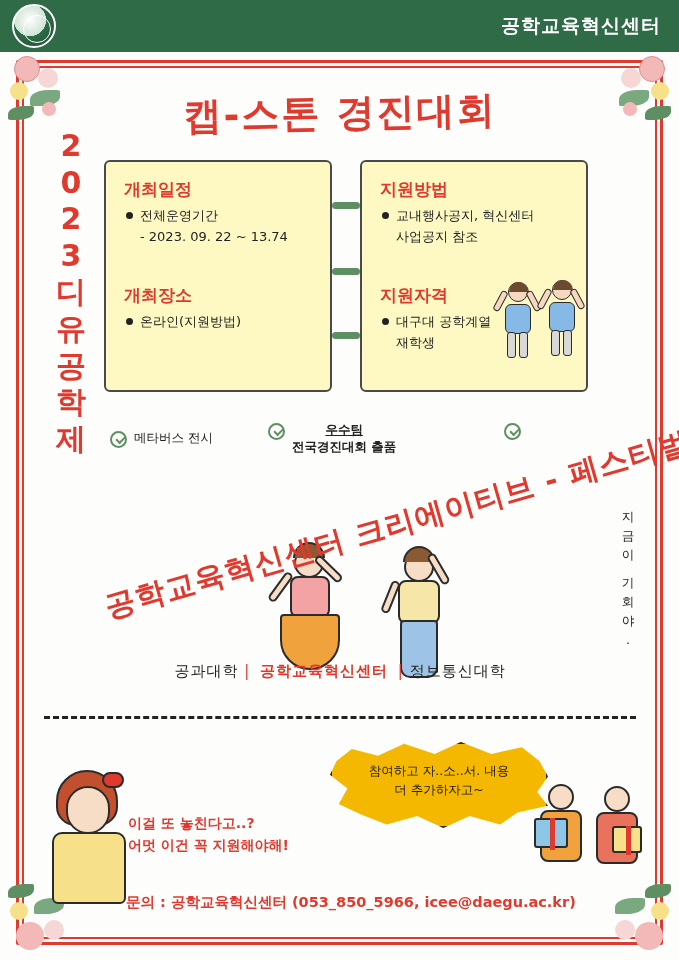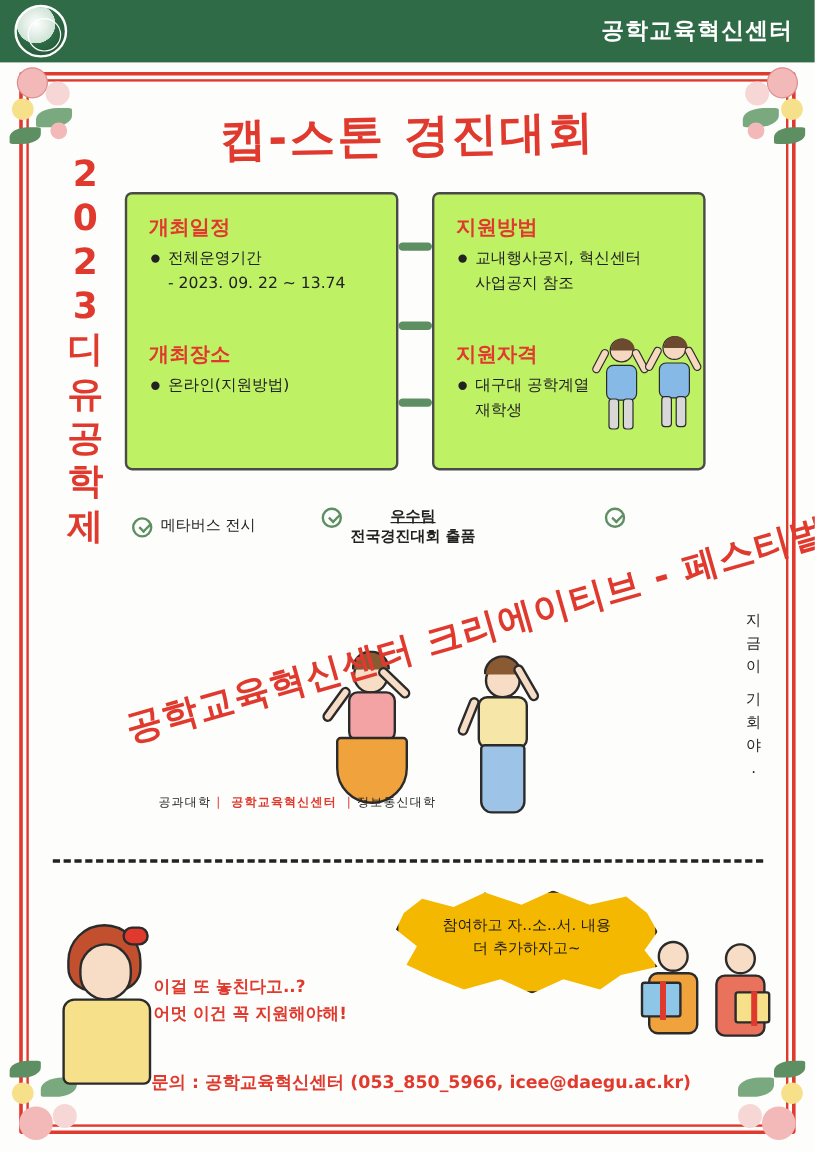--- a/index.html
+++ b/index.html
@@ -110,21 +110,21 @@
     width: 484px;
     height: 232px;
   }
   .page {
     position: absolute;
     top: 0;
     width: 228px;
     height: 232px;
     border: 2px solid #4a4a4a;
     border-radius: 6px;
-    background: #bef264;
+    background: #fef9c3;
   }
   .page.left { left: 0; }
   .page.right { right: 0; margin-left: 12px; }
 
   .rings {
     position: absolute;
     left: 228px;
     top: 0;
     width: 28px;
     height: 232px;
@@ -246,25 +246,25 @@
     font-size: 12.5px;
     color: #222;
     line-height: 1.5;
     text-align: center;
   }
   .side-note span { display: block; }
 
   
   .dept-line {
     position: absolute;
-    left: 132px;
+    left: 120px;
     top: 662px;
     width: 440px;
-    text-align: left;
-    font-size: 10px;
+    text-align: center;
+    font-size: 15px;
     color: #222;
     letter-spacing: 1px;
   }
   .dept-line .mid {
     color: #e03a2f;
     font-weight: bold;
     margin: 0 4px;
   }
   .dept-line .bar { color: #e03a2f; }
 

